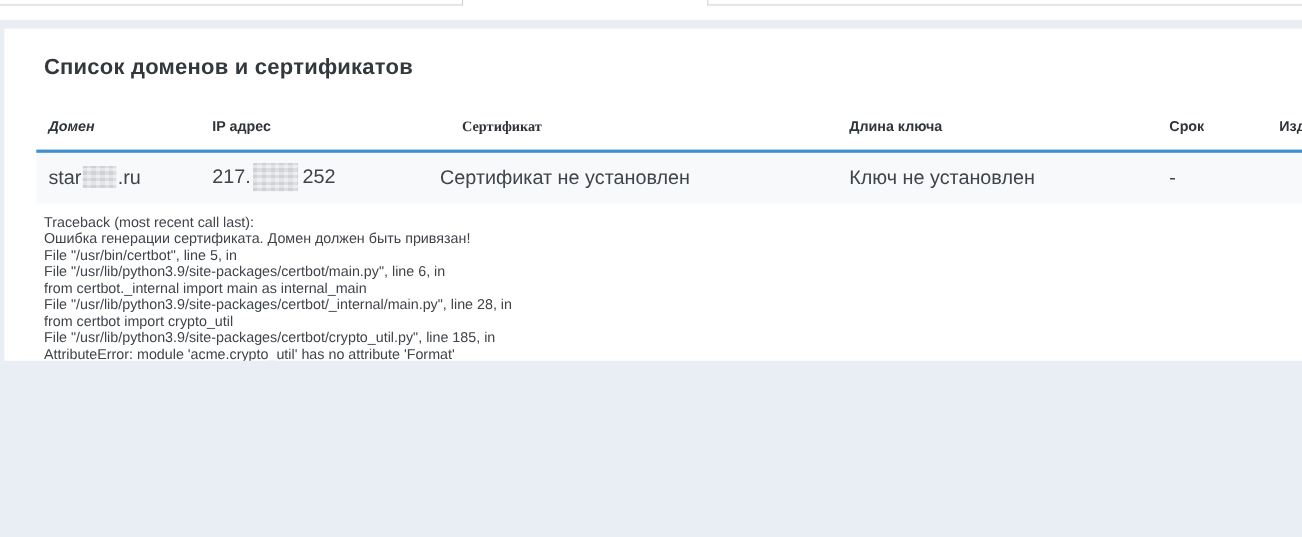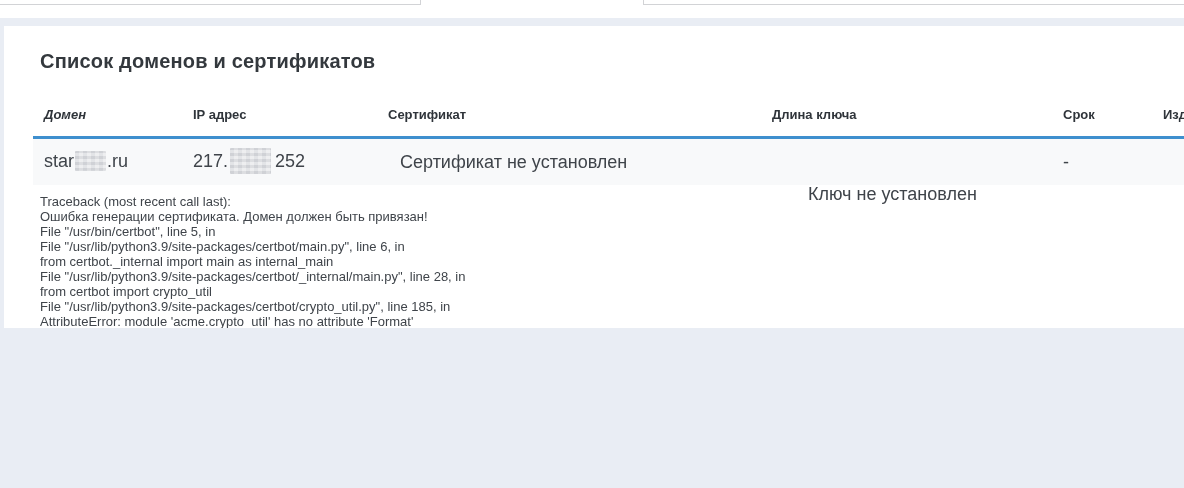--- a/index.html
+++ b/index.html
@@ -27,35 +27,35 @@
     position:absolute; left:36px; top:24px;
     font-size:20px; font-weight:bold; color:#33383d; letter-spacing:0.2px;
   }
 
   
   .thead { position:absolute; left:0; top:81px; right:0; height:18px; }
   .th {
     position:absolute; top:0; white-space:nowrap;
     font-size:13px; font-weight:bold; color:#2f343a;
   }
-  .th-domain { left:40px;font-style:italic; }  .th-ip { left:189px; }  .th-cert { left:384px; }
+  .th-domain { left:40px;font-style:italic; }  .th-ip { left:189px; }  .th-cert { left:416px;font-family:Liberation Serif, serif; }
   .th-keylen { left:768px; } .th-term { left:1059px; } .th-issuer { left:1159px; }
 
   .header-underline {
     position:absolute; left:29px; right:0; top:110px; height:3px; background:#3e8fce;
   }
 
   
   .trow { position:absolute; left:29px; right:0; top:113px; height:46px; background:#f8f9fa; }
   .td {
     position:absolute; top:50%; transform:translateY(-50%);
     font-size:18px; color:#3f444a; white-space:nowrap;
   }
   .td-domain { left:11px; }  .td-ip { left:160px; }  .td-cert { left:367px; }
-  .td-keylen { left:775px;margin-top:32px; } .td-term { left:1030px; }
+  .td-keylen { left:739px; } .td-term { left:1030px; }
 
   
   .blur {
     display:inline-block; vertical-align:middle; border-radius:1px;
     background-color:#e3e4e7;
     background-image:
       repeating-linear-gradient(0deg, rgba(120,125,135,0.10) 0 3px, rgba(255,255,255,0.25) 3px 6px),
       repeating-linear-gradient(90deg, rgba(150,155,165,0.12) 0 4px, rgba(255,255,255,0.18) 4px 8px);
   }
   .blur-domain { width:31px; height:20px; margin:0 1px 2px 1px; }

